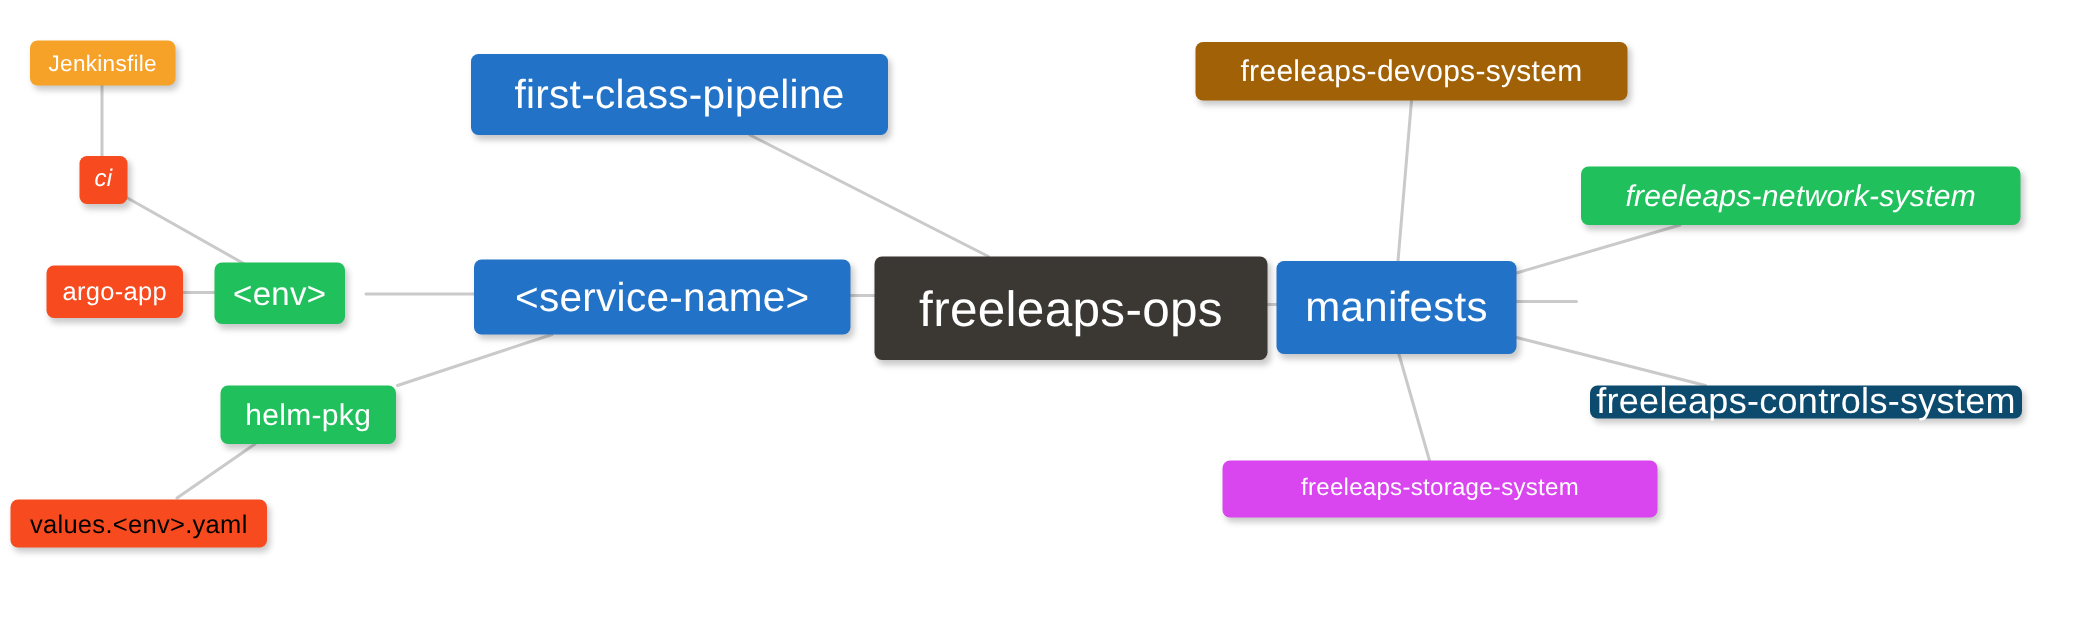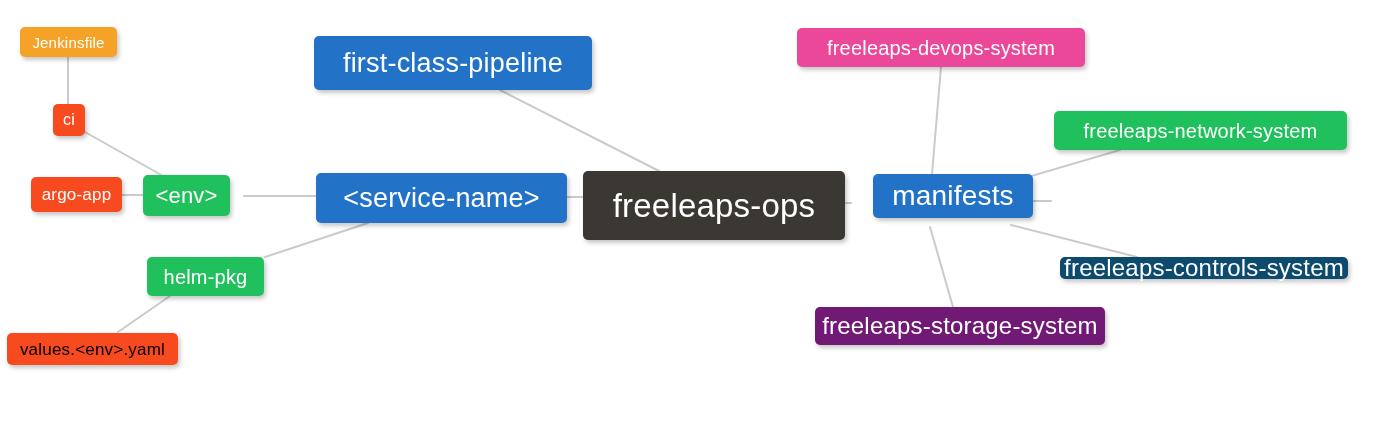--- a/index.html
+++ b/index.html
@@ -56,51 +56,51 @@
       <line x1="932" y1="174" x2="941" y2="67" stroke="#cacaca" stroke-width="2" stroke-linecap="round"></line>
       <line x1="1011" y1="182" x2="1120" y2="150" stroke="#cacaca" stroke-width="2" stroke-linecap="round"></line>
       <line x1="1011" y1="201" x2="1051" y2="201" stroke="#cacaca" stroke-width="2" stroke-linecap="round"></line>
       <line x1="1011" y1="225" x2="1137" y2="257" stroke="#cacaca" stroke-width="2" stroke-linecap="round"></line>
       <line x1="930" y1="227" x2="953" y2="307" stroke="#cacaca" stroke-width="2" stroke-linecap="round"></line>
     </svg>
 
 <div class="node" style="left: 20px; top: 27px; width: 97px; height: 30px; font-size: 15px; background: rgb(246, 162, 41); color: rgb(255, 255, 255);">
       <span>Jenkinsfile</span>
     </div>
-    <div class="node" style="left: 53px; top: 104px; width: 32px; height: 32px; font-size: 16px; background: rgb(247, 75, 31); color: rgb(255, 255, 255);">
+    <div class="node" style="left: 53px; top: 104px; width: 32px; height: 32px; font-size: 16px; background: rgb(247, 75, 31); color: rgb(255, 255, 255); font-style: italic;">
       <span>ci</span>
     </div>
     <div class="node" style="left: 31px; top: 177px; width: 91px; height: 35px; font-size: 17px; background: rgb(247, 75, 31); color: rgb(255, 255, 255);">
       <span>argo-app</span>
     </div>
     <div class="node" style="left: 143px; top: 175px; width: 87px; height: 41px; font-size: 22px; background: rgb(32, 192, 93); color: rgb(255, 255, 255);">
       <span>&lt;env&gt;</span>
     </div>
     <div class="node" style="left: 316px; top: 173px; width: 251px; height: 50px; font-size: 27px; background: rgb(34, 114, 200); color: rgb(255, 255, 255);">
       <span>&lt;service-name&gt;</span>
     </div>
     <div class="node" style="left: 314px; top: 36px; width: 278px; height: 54px; font-size: 27px; background: rgb(34, 114, 200); color: rgb(255, 255, 255);">
       <span>first-class-pipeline</span>
     </div>
     <div class="node" style="left: 583px; top: 171px; width: 262px; height: 69px; font-size: 33px; background: rgb(59, 55, 51); color: rgb(255, 255, 255);">
       <span>freeleaps-ops</span>
     </div>
-    <div class="node" style="left: 851px; top: 174px; width: 160px; height: 44px; font-size: 28px; background: rgb(34, 114, 200); color: rgb(255, 255, 255); margin-left: 22px;">
+    <div class="node" style="left: 851px; top: 174px; width: 160px; height: 62px; font-size: 28px; background: rgb(34, 114, 200); color: rgb(255, 255, 255);">
       <span>manifests</span>
     </div>
-    <div class="node" style="left: 797px; top: 28px; width: 288px; height: 39px; font-size: 20px; background: #ec4899; color: rgb(255, 255, 255);">
+    <div class="node" style="left: 797px; top: 28px; width: 288px; height: 39px; font-size: 20px; background: #a16207; color: rgb(255, 255, 255);">
       <span>freeleaps-devops-system</span>
     </div>
-    <div class="node" style="left: 1054px; top: 111px; width: 293px; height: 39px; font-size: 20px; background: rgb(32, 192, 93); color: rgb(255, 255, 255);">
+    <div class="node" style="left: 1054px; top: 111px; width: 293px; height: 39px; font-size: 20px; background: rgb(32, 192, 93); color: rgb(255, 255, 255); font-style: italic;">
       <span>freeleaps-network-system</span>
     </div>
     <div class="node" style="left: 1060px; top: 257px; width: 288px; height: 22px; font-size: 24px; background: #0c4a6e; color: rgb(255, 255, 255);">
       <span>freeleaps-controls-system</span>
     </div>
-    <div class="node" style="left: 815px; top: 307px; width: 290px; height: 38px; font-size: 24px; background: #701a75; color: rgb(255, 255, 255);">
+    <div class="node" style="left: 815px; top: 307px; width: 290px; height: 38px; font-size: 16px; background: #d946ef; color: rgb(255, 255, 255);">
       <span>freeleaps-storage-system</span>
     </div>
     <div class="node" style="left: 147px; top: 257px; width: 117px; height: 39px; font-size: 20px; background: rgb(32, 192, 93); color: rgb(255, 255, 255); align-items: center;">
       <span>helm-pkg</span>
     </div>
     <div class="node" style="left: 7px; top: 333px; width: 171px; height: 32px; font-size: 17px; background: rgb(247, 75, 31); color: #000000;">
       <span>values.&lt;env&gt;.yaml</span>
     </div>
   </div>
 

